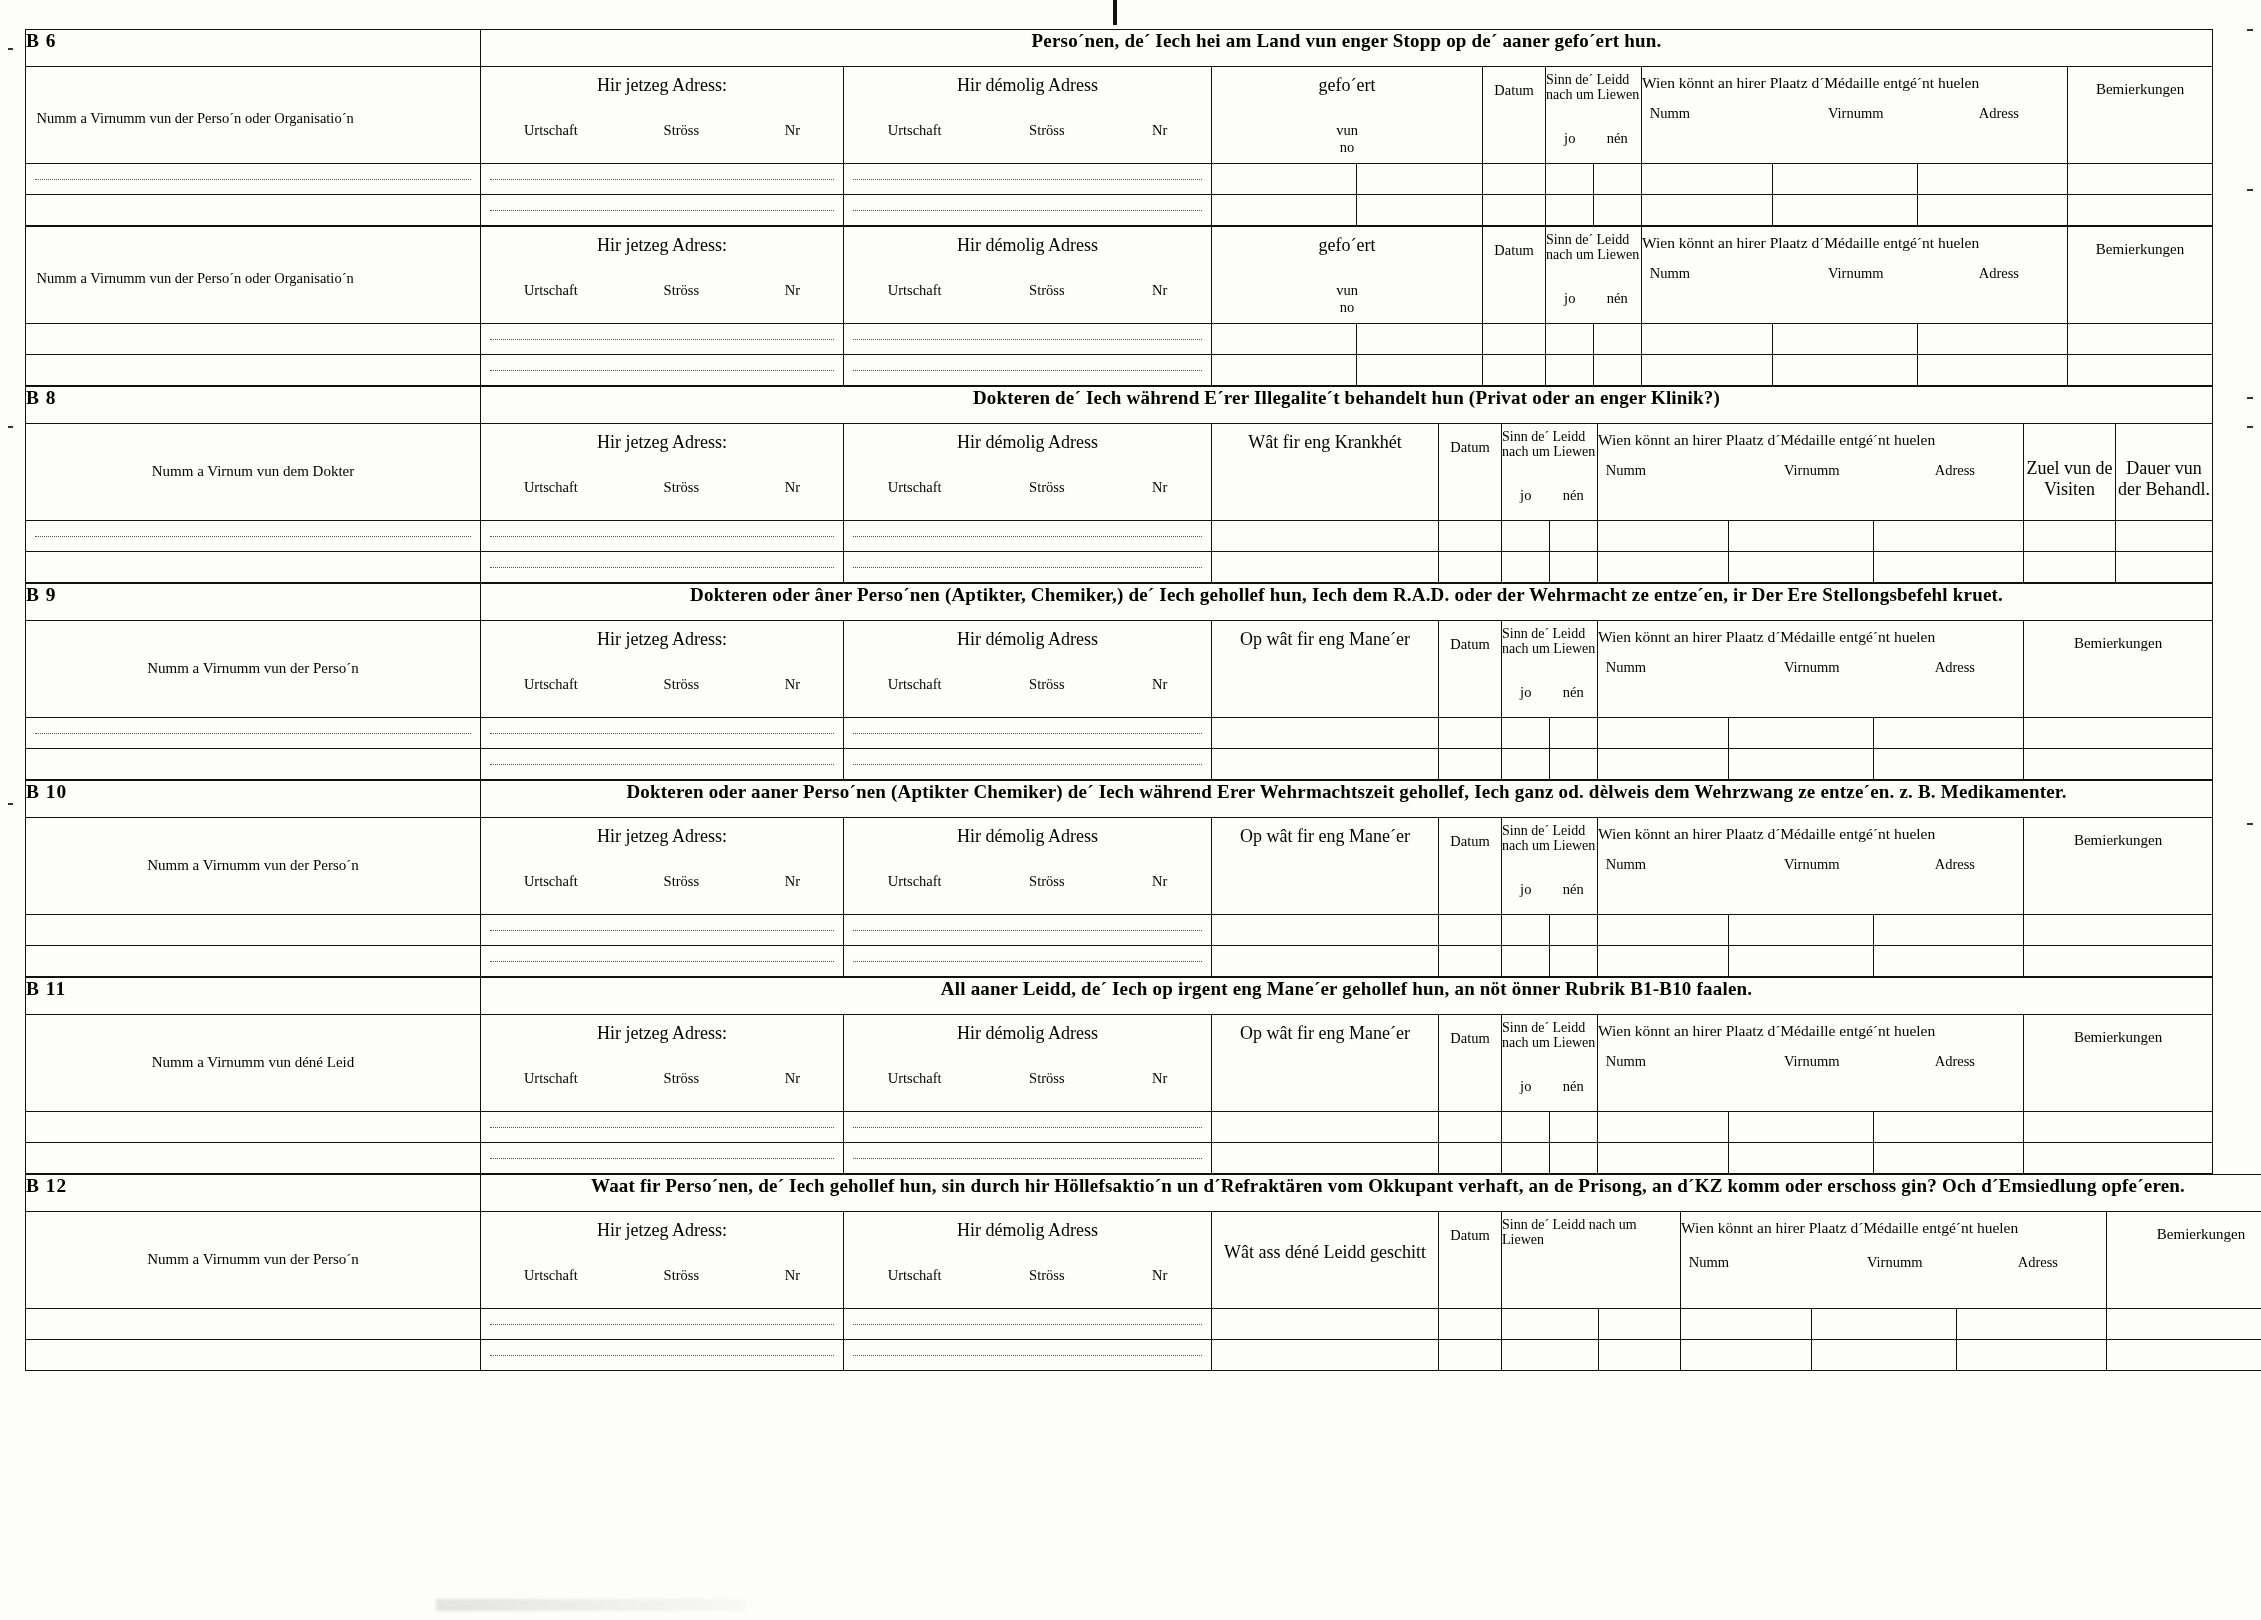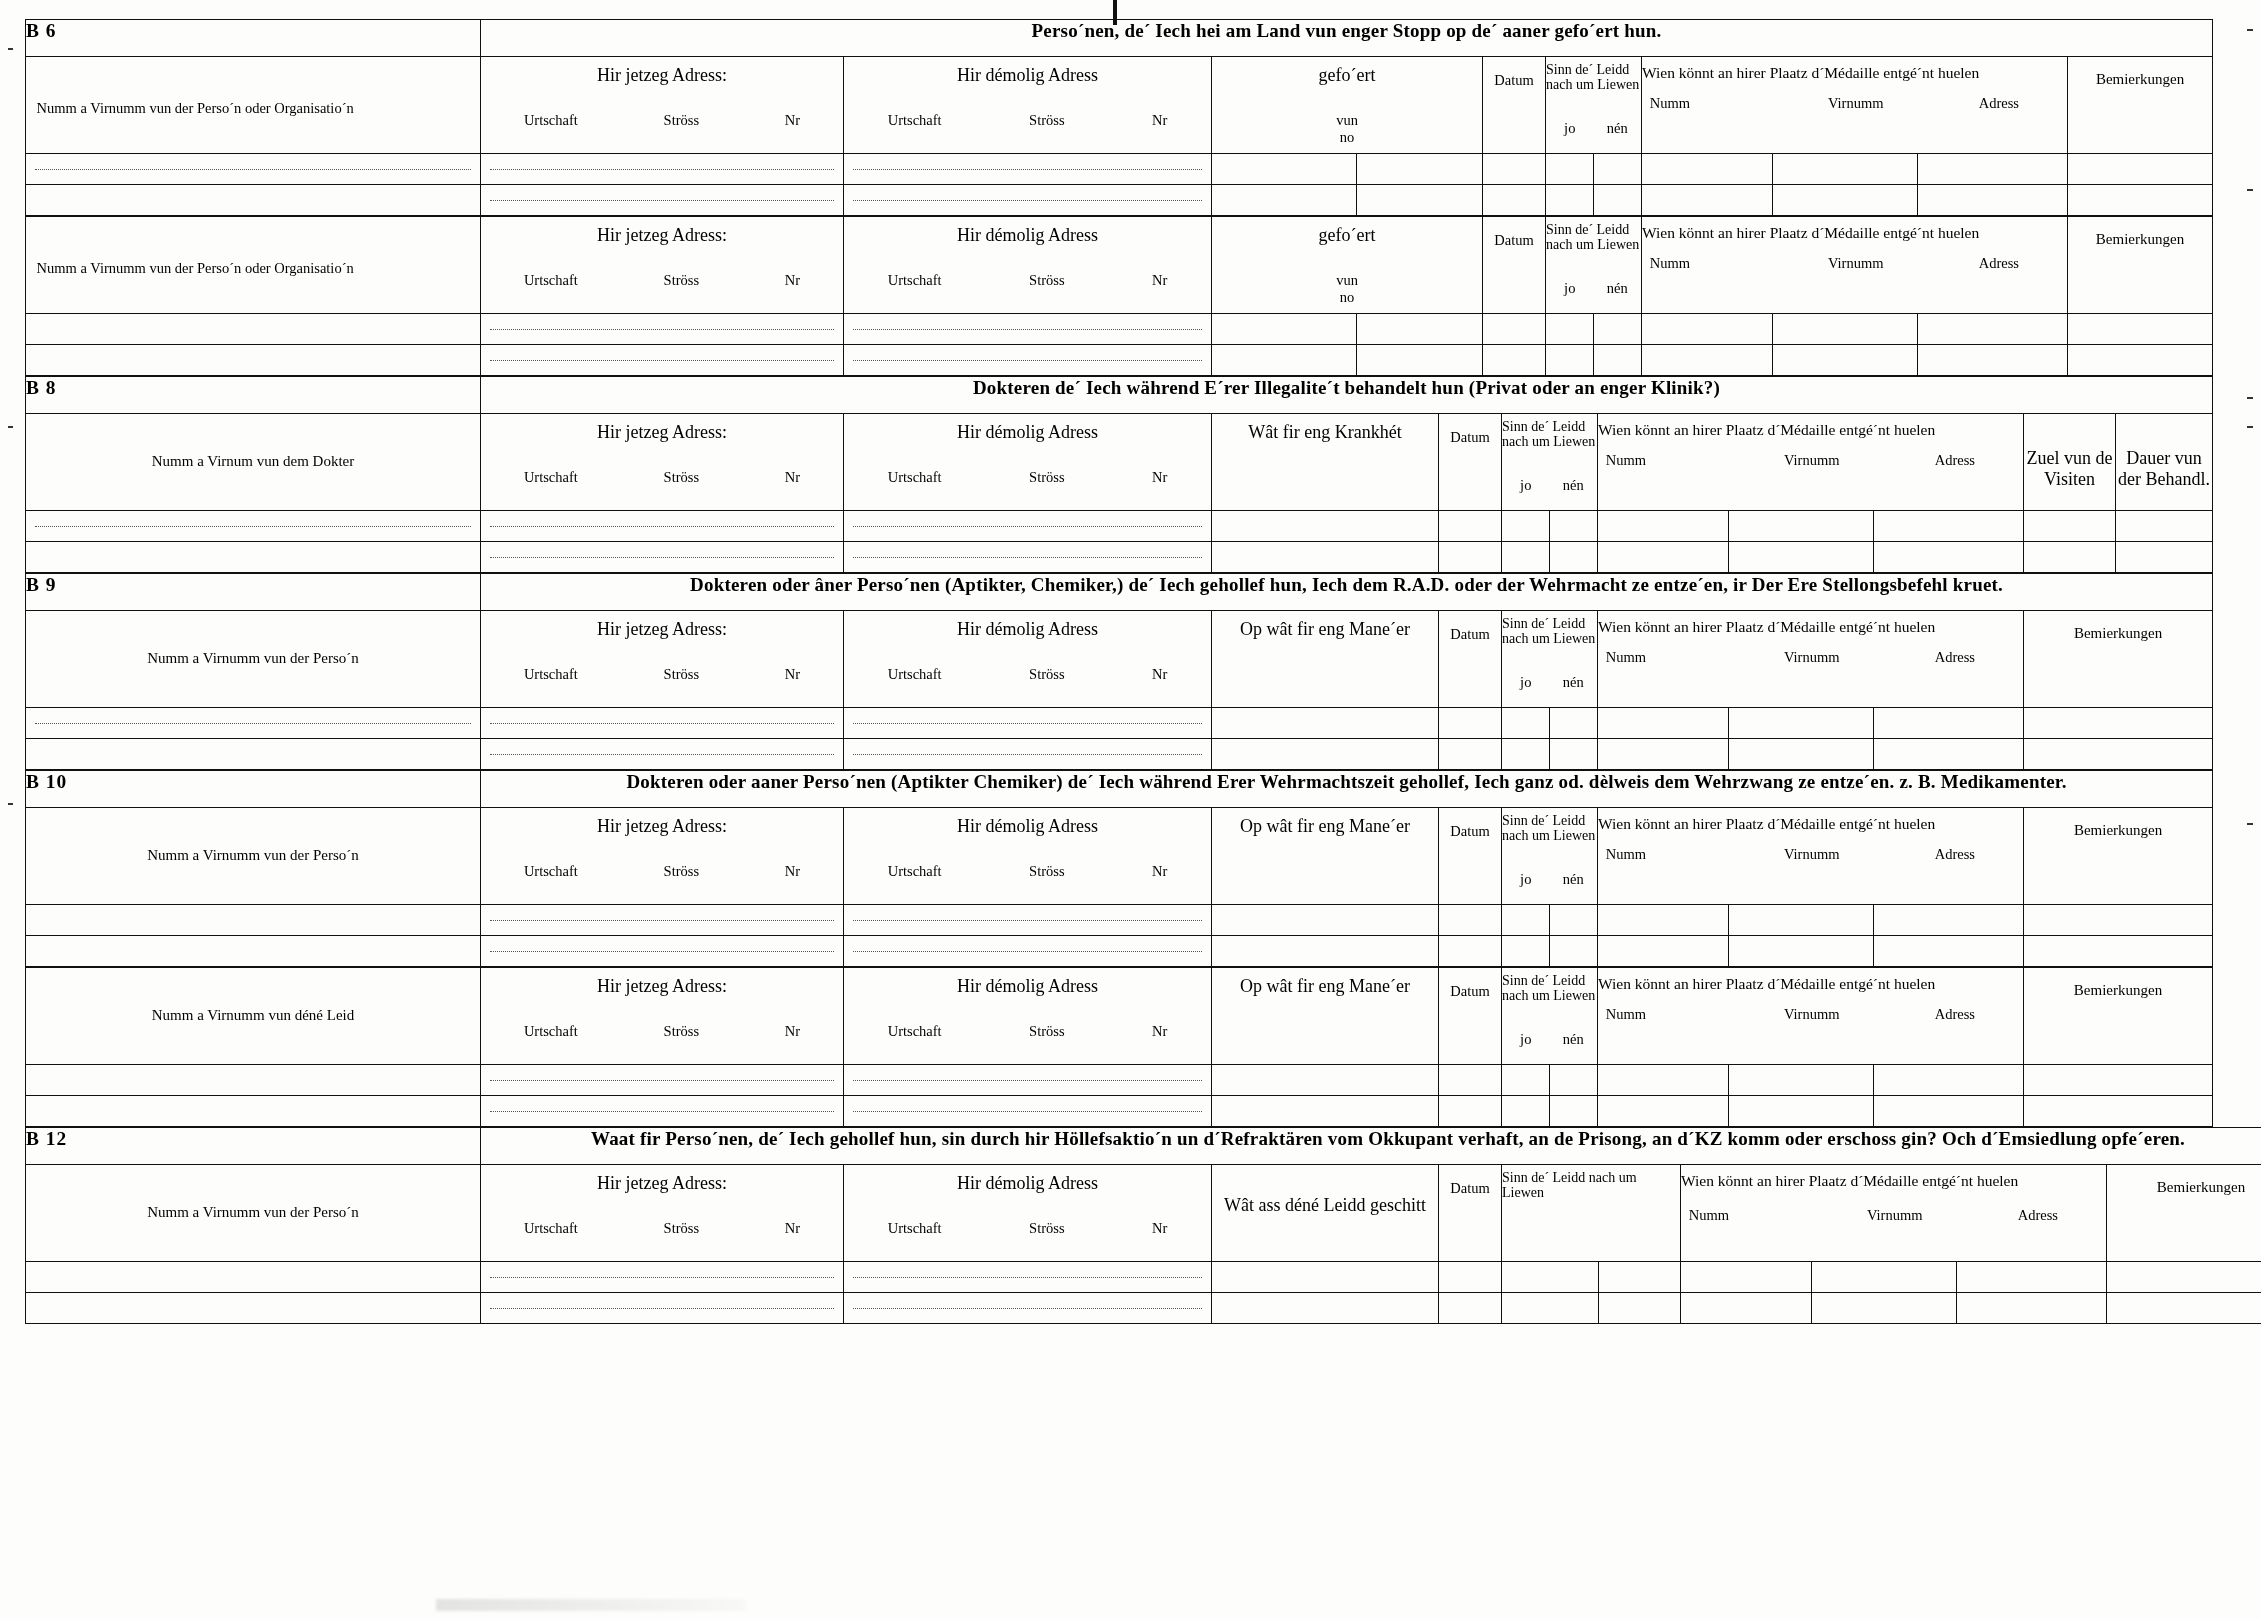--- a/index.html
+++ b/index.html
@@ -22,21 +22,21 @@
     position:absolute;
     left:1113px;
     top:0px;
     width:3.9px;
     height:25px;
     background:#111;
   }
   .sheet{
     position:absolute;
     left:25px;
-    top:19px;
+    top:29px;
     width:1776px;
   }
   table.form{
     border-collapse:collapse;
     width:2188px;
     table-layout:fixed;
   }
   table.form td{
     border:1.5px solid #111;
     vertical-align:top;
@@ -749,20 +749,24 @@
           <col style="width:63px">
         <col style="width:48px">
           <col style="width:48px">
           <col style="width:131px">
         <col style="width:145px">
           <col style="width:150px">
           <col style="width:189px">
       </colgroup>
 
       <tbody>
+          <tr class="sec-title-row">
+        <td class="sec-code">B 11</td>
+        <td class="sec-head" colspan="10">All aaner Leidd, de´ Iech op irgent eng Mane´er gehollef hun, an nöt önner Rubrik B1-B10 faalen.</td>
+      </tr>
 
       <tr class="hdr">
         <td>
           <div class="vcenter-label">Numm a Virnumm vun déné Leid</div>
         </td>
         <td>
           <div class="hdr-center hdr-pad">Hir jetzeg Adress:</div>
           <div class="sub3">
             <span>Urtschaft</span>
             <span>Ströss</span>

